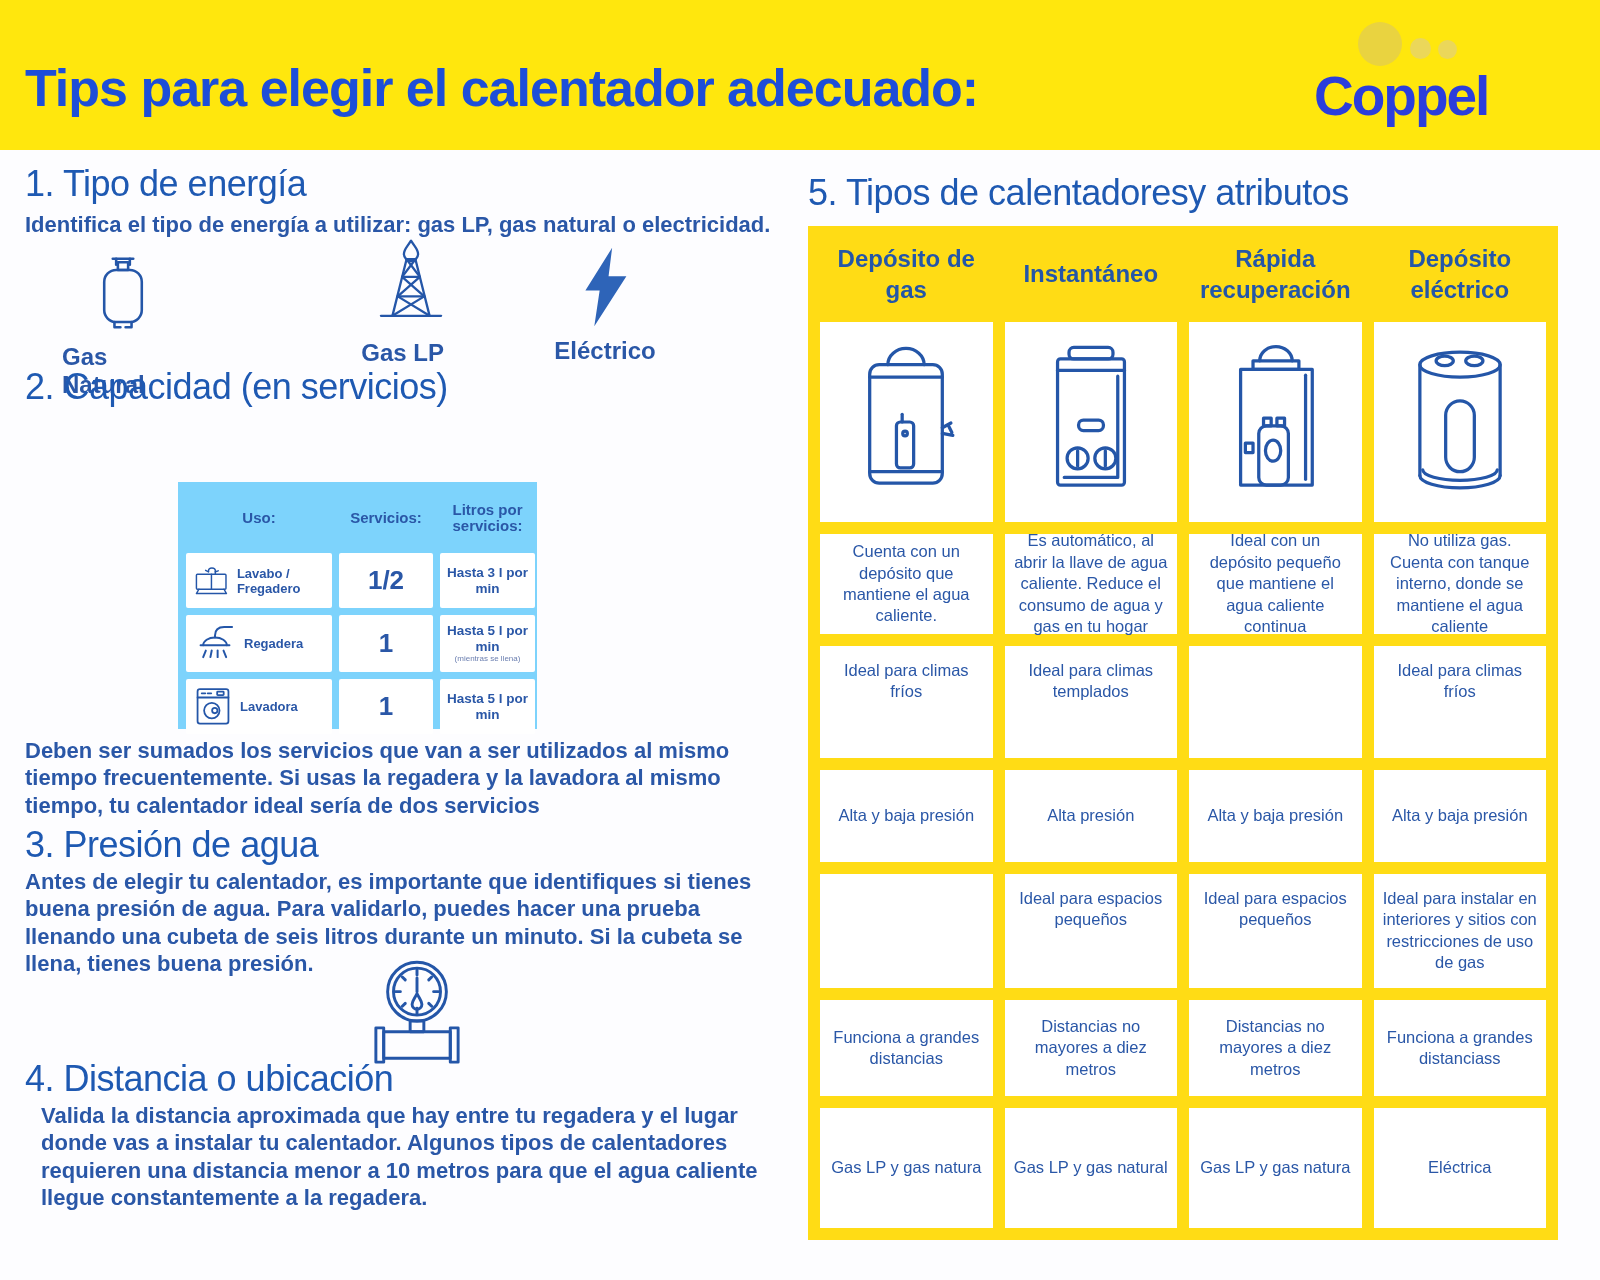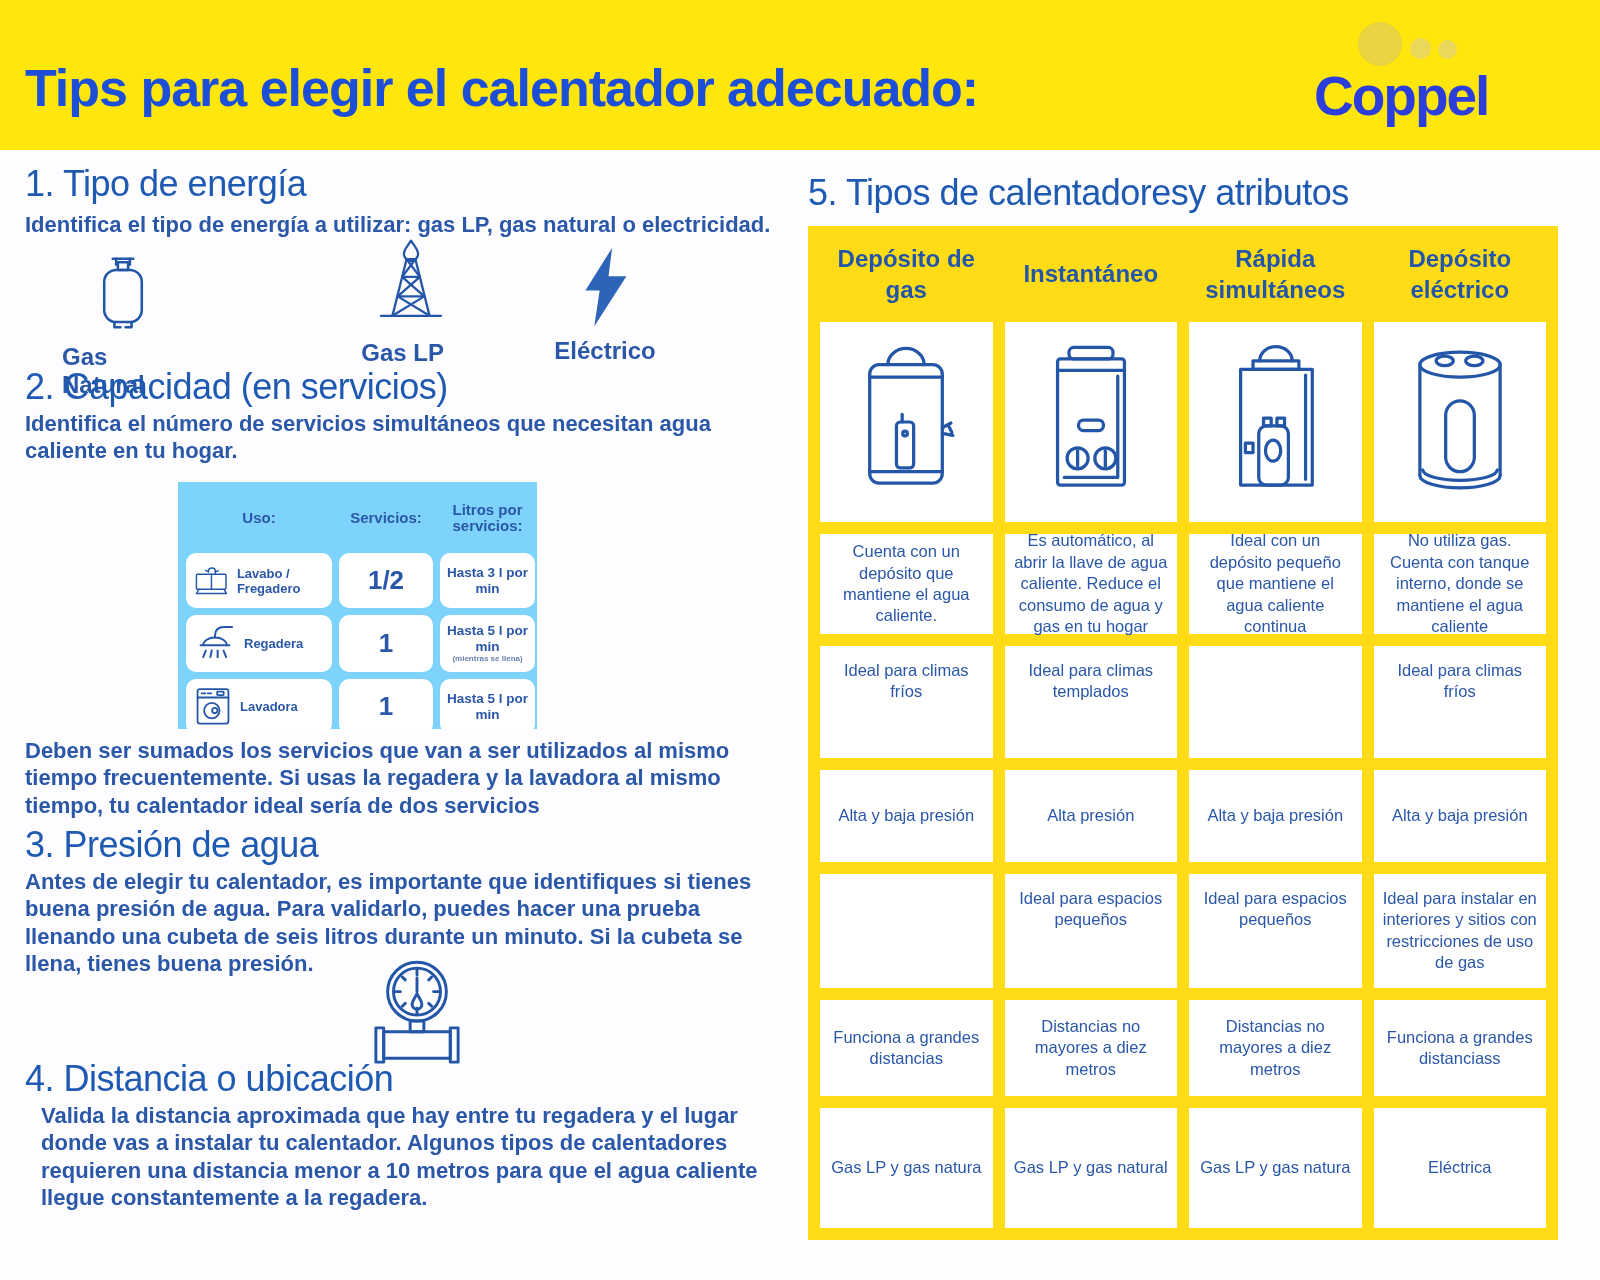--- a/index.html
+++ b/index.html
@@ -25,26 +25,26 @@
   .energy-opt svg{display:block;}
   .energy-label{margin-top:9px;font-size:24px;font-weight:bold;color:#2a57a7;}
   .stroke{stroke:#2456a8;fill:none;stroke-linecap:round;stroke-linejoin:round;}
 
   
   .cap-table{position:absolute;left:178px;top:482px;width:359px;height:247px;background:#7dd3fc;
     box-sizing:border-box;padding:8px;display:grid;grid-template-columns:146px 94px 95px;
     grid-template-rows:56px 55px 57px 55px;gap:7px;}
   .cap-head{display:flex;align-items:center;justify-content:center;text-align:center;
     font-size:15px;font-weight:bold;color:#2a57a7;line-height:1.1;}
-  .cap-cell{background:#fff;border-radius:10px;display:flex;align-items:center;justify-content:center;
+  .cap-cell{background:#fff;border-radius:2px;display:flex;align-items:center;justify-content:center;
     text-align:center;color:#2a57a7;}
   .cap-use{justify-content:flex-start;padding-left:8px;gap:8px;font-size:13px;font-weight:bold;text-align:left;}
   .cap-num{font-size:26px;font-weight:bold;}
   .cap-lit{flex-direction:column;font-size:13.5px;font-weight:bold;line-height:1.15;}
-  .cap-note{font-size:8px;font-weight:bold;color:#6b7fb0;}
+  .cap-note{font-size:8px;font-weight:normal;color:#6b7fb0;}
 
   
   .attr-table{position:absolute;left:808px;top:226px;width:750px;height:1014px;background:#ffdc15;
     box-sizing:border-box;padding:12px;display:grid;grid-template-columns:repeat(4,1fr);
     grid-template-rows:72px 200px 100px 112px 92px 114px 96px auto;gap:12px;}
   .attr-head{display:flex;align-items:center;justify-content:center;text-align:center;
     font-size:24px;font-weight:bold;color:#2456a8;line-height:1.3;}
   .attr-cell{background:#fff;display:flex;align-items:center;justify-content:center;
     text-align:center;font-size:16.5px;color:#2a57a7;line-height:1.3;padding:6px 8px;box-sizing:border-box;}
   .attr-top{align-items:flex-start;padding-top:14px;}
@@ -105,21 +105,20 @@
   </div>
 
   <div class="energy-opt" style="left:545px;top:246px;width:120px;">
     <svg width="58" height="82" viewBox="0 0 64 92">
       <path d="M40 2 L10 50 L26 50 L20 90 L56 34 L36 34 Z" fill="#2e64b8" stroke="none"></path>
     </svg>
     <div class="energy-label">Eléctrico</div>
   </div>
 
   <div class="h-sec" style="left:25px;top:366px;">2. Capacidad (en servicios)</div>
-  <div class="p" style="left:25px;top:410px;width:700px;">Identifica el número de servicios simultáneos que necesitan agua caliente en tu hogar.</div>
 
   <div class="cap-table">
     <div class="cap-head">Uso:</div>
     <div class="cap-head">Servicios:</div>
     <div class="cap-head">Litros por servicios:</div>
 
     <div class="cap-cell cap-use">
       <svg width="44" height="40" viewBox="0 0 72 64">
         <g class="stroke" stroke-width="3">
           <path d="M44 18 v-7 a7 6 0 0 0 -14 0 v2"></path>
@@ -204,21 +203,21 @@
   </svg>
 
   <div class="h-sec" style="left:25px;top:1058px;">4. Distancia o ubicación</div>
   <div class="p" style="left:25px;top:1102px;width:720px;margin-left:16px;">Valida la distancia aproximada que hay entre tu regadera y el lugar donde vas a instalar tu calentador. Algunos tipos de calentadores requieren una distancia menor a 10 metros para que el agua caliente llegue constantemente a la regadera.</div>
 
   <div class="h-sec" style="left:808px;top:172px;">5. Tipos de calentadoresy atributos</div>
 
   <div class="attr-table">
     <div class="attr-head">Depósito de gas</div>
     <div class="attr-head">Instantáneo</div>
-    <div class="attr-head">Rápida simultáneos</div>
+    <div class="attr-head">Rápida recuperación</div>
     <div class="attr-head">Depósito eléctrico</div>
 
     <div class="attr-cell icon-cell">
       <svg width="120" height="172" viewBox="0 0 120 180">
         <g class="stroke" stroke-width="3.4">
           <path d="M41 30 a19 17 0 0 1 38 0"></path>
           <rect x="22" y="30" width="76" height="124" rx="10"></rect>
           <line x1="22" y1="43" x2="98" y2="43"></line>
           <line x1="22" y1="142" x2="98" y2="142"></line>
           <line x1="56" y1="82" x2="56" y2="90"></line>

